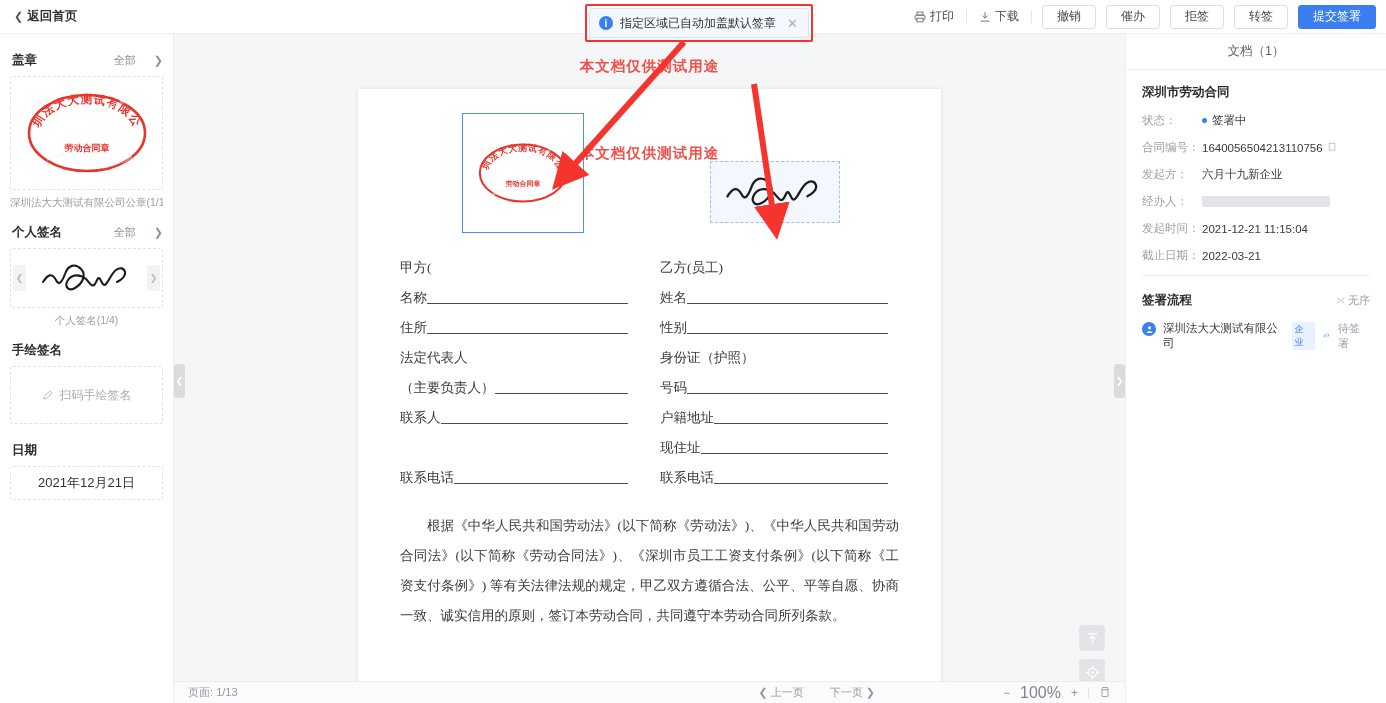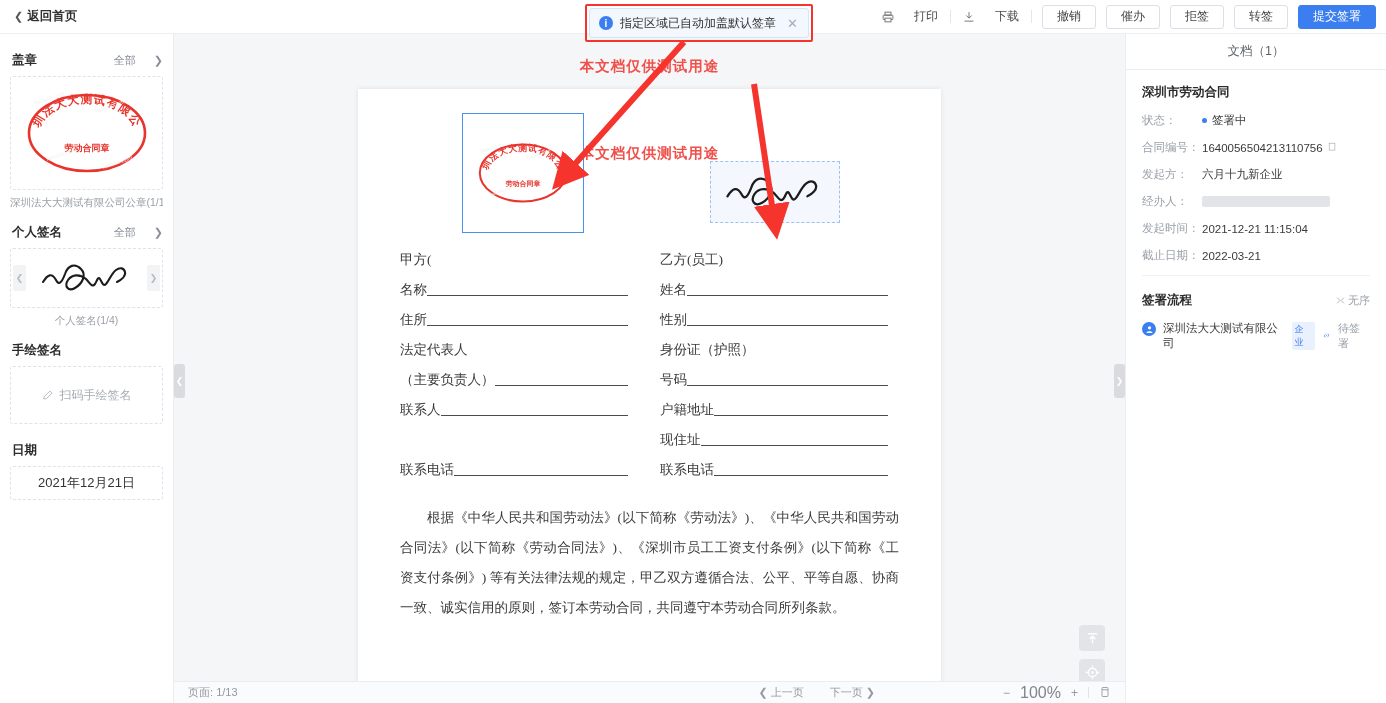--- a/index.html
+++ b/index.html
@@ -20,21 +20,21 @@
     display: flex; align-items: center; gap: 4px;
     margin-left: 14px; font-size: 12.5px; color: #333; cursor: pointer;
     font-weight: 600;
   }
   .back-home .chev { font-size: 11px; color: #555; }
   .topbar-right {
     margin-left: auto; display: flex; align-items: center;
     gap: 0; padding-right: 10px;
   }
   .tb-text {
-    display: flex; align-items: center; gap: 20px;
+    display: flex; align-items: center; gap: 4px;
     font-size: 12px; color: #4a4a4a; cursor: pointer;
     padding: 0 12px; white-space: nowrap;
   }
   .tb-sep { width: 1px; height: 13px; background: #e4e6ea; }
   .tb-btn {
     min-width: 52px; height: 24px; margin-left: 10px;
     border: 1px solid #dcdfe6; border-radius: 3px; background: #fff;
     font-size: 12px; color: #444; cursor: pointer;
     display: flex; align-items: center; justify-content: center;
     padding: 0 14px; white-space: nowrap;
@@ -126,21 +126,21 @@
     font-family: "Liberation Serif", serif; font-weight: 700;
     letter-spacing: 1px;
   }
   .wm-in {
     position: absolute; top: 55px; left: 0; width: 583px;
     text-align: center; color: #f0504a; font-size: 14.5px;
     font-family: "Liberation Serif", serif; font-weight: 700;
     letter-spacing: 1px;
   }
   .doc-body {
-    position: absolute; top: 150px; left: 0; width: 583px;
+    position: absolute; top: 158px; left: 0; width: 583px;
     font-family: "Liberation Serif", serif; color: #3a3a3a;
   }
   .cols { display: flex; padding: 0 42px; gap: 32px; }
   .col { width: 228px; }
   .frow {
     display: flex; align-items: flex-end; height: 30px;
     font-size: 13.5px; white-space: nowrap;
   }
   .flabel { flex: 0 0 auto; }
   .fline { flex: 1 1 auto; border-bottom: 1px solid #4c4c4c; height: 1px; margin-bottom: 3px; }

